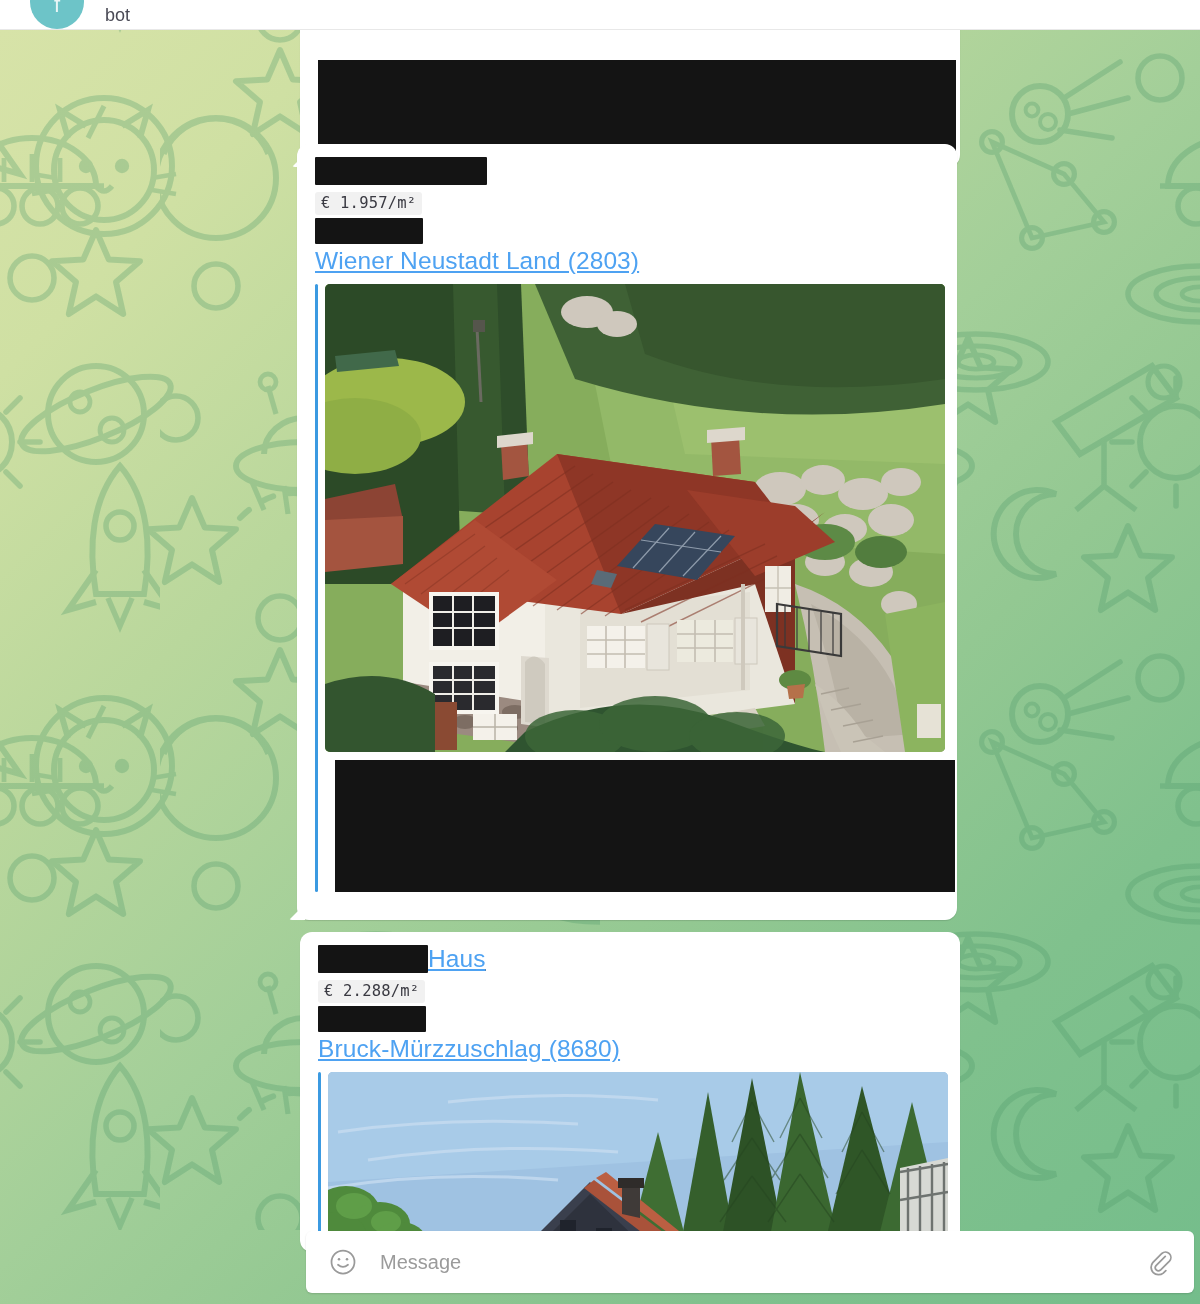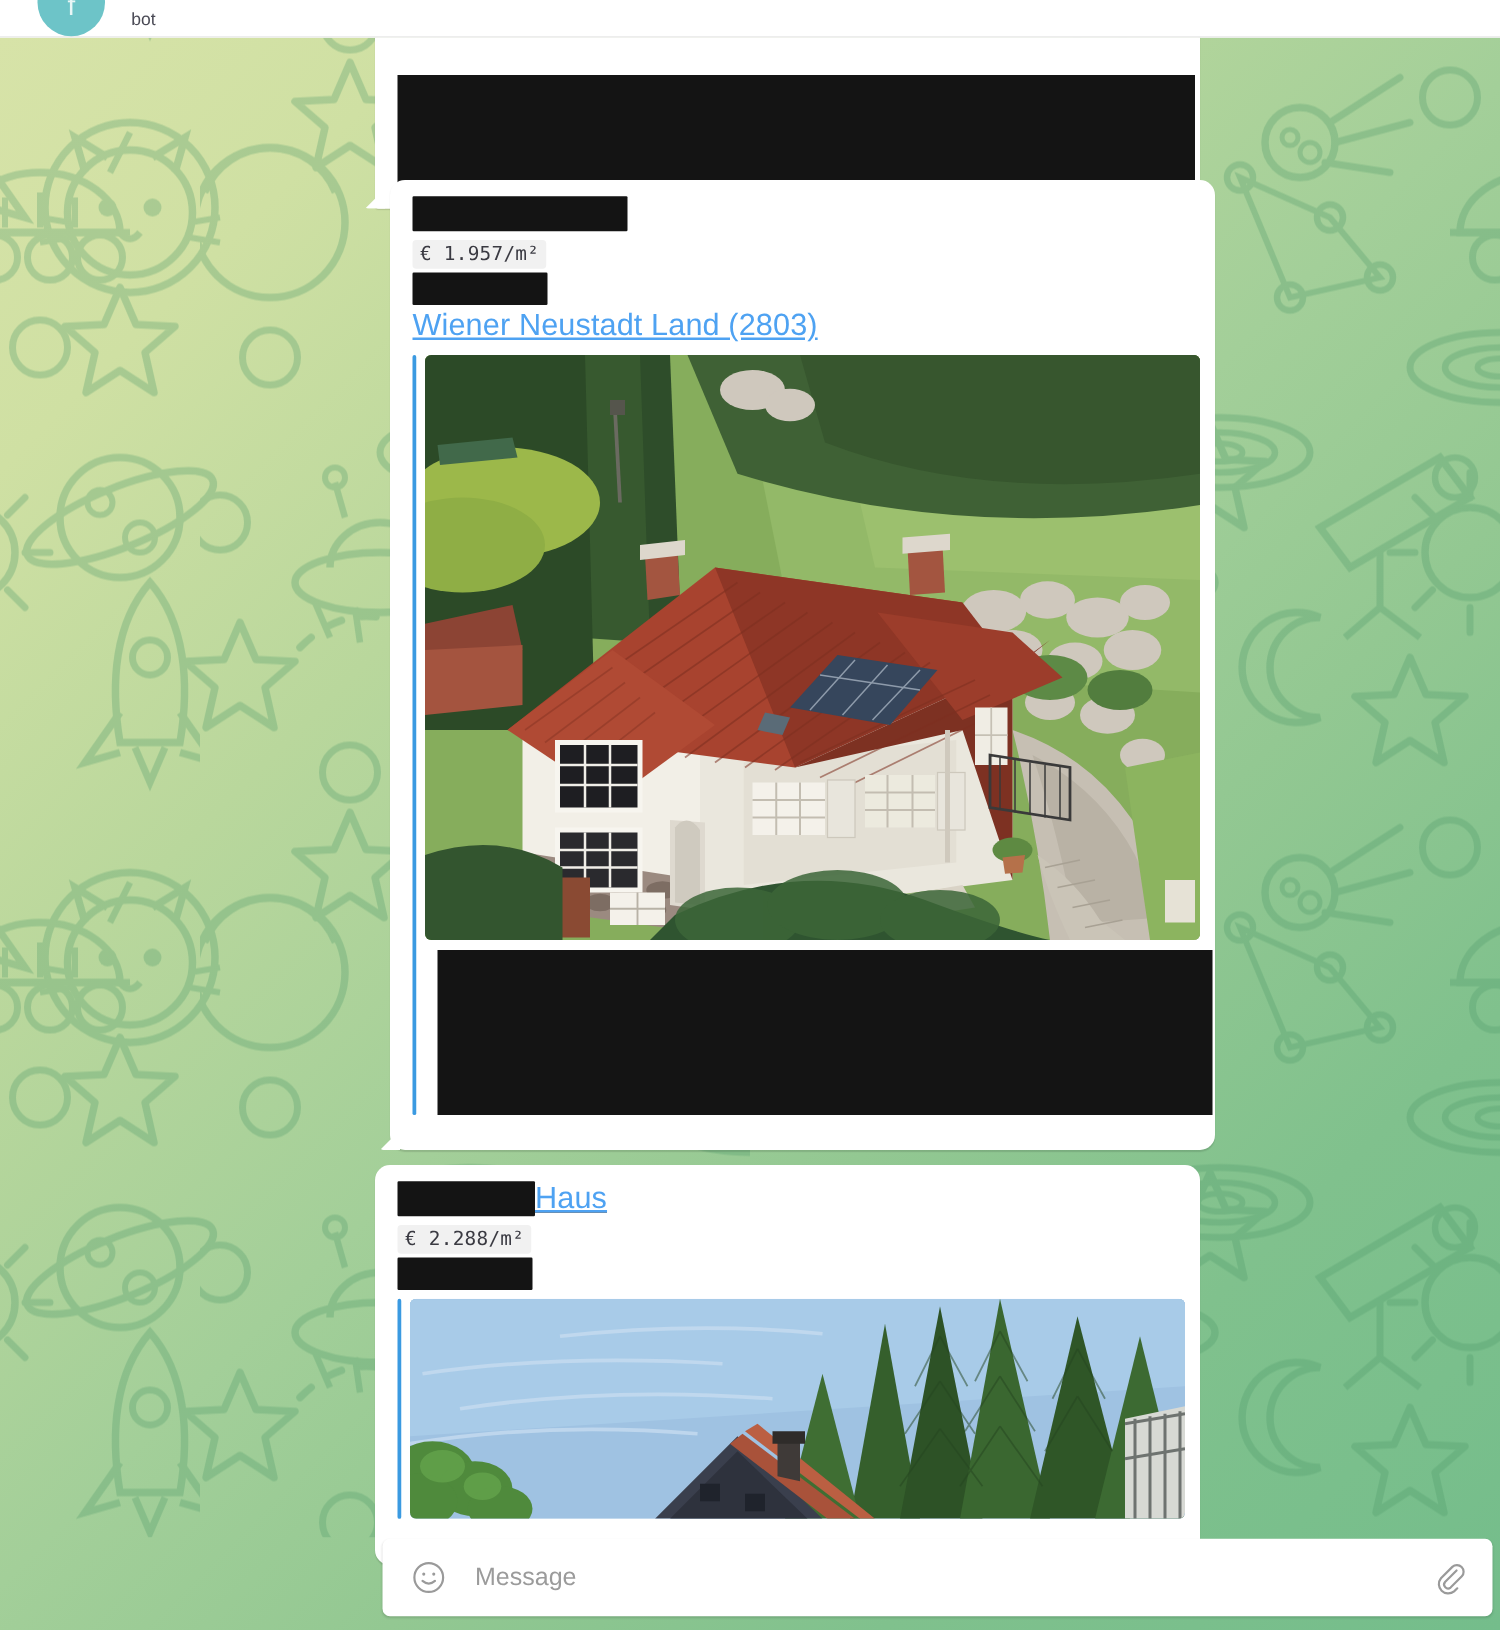--- a/index.html
+++ b/index.html
@@ -42,21 +42,21 @@
     flex: 0 0 auto;
     display: flex;
     align-items: center;
     justify-content: center;
     color: #fff;
     font-size: 22px;
   }
   #avatar span { margin-top: 6px; opacity: .85; }
   #chat-title {
     margin-left: 21px;
-    font-size: 14px;
+    font-size: 18px;
     color: #4a4a55;
     line-height: 30px;
   }
 
   
   #chat-body {
     position: absolute;
     top: 30px; left: 0;
     width: 1200px;
     height: 1274px;
@@ -116,21 +116,21 @@
     position: absolute;
     left: 18px;
     top: 160px;
     width: 638px;
     height: 100px;
     background: #141414;
   }
 
   
   #msg-2 {
-    left: 312px;
+    left: 297px;
     top: 114px;
     width: 660px;
     height: 776px;
     padding: 10px 0 0 0;
   }
   
   #msg-3 {
     left: 300px;
     top: 902px;
     width: 660px;
@@ -645,20 +645,23 @@
         </div>
 
         <div class="price-row">
           <span class="price-code">€ 2.288/m²</span>
         </div>
 
         <div class="line-redact2">
           <span class="redact" style="width:108px;height:26px;"></span>
         </div>
 
+        <div class="loc-row">
+          <a class="loc-link" href="#">Bruck-Mürzzuschlag (8680)</a>
+        </div>
 
         <div class="media-wrap">
           <div class="accent-bar"></div>
 
           <div class="photo" id="photo-2">
             <svg viewBox="0 0 620 176" preserveAspectRatio="none" width="620" height="176">
 
               <rect width="620" height="176" fill="#a9c8e4"></rect>
               <rect width="620" height="176" fill="#9fc2e2"></rect>
               <path d="M0,0 L620,0 L620,70 L0,110 Z" fill="#a8cbe8"></path>

